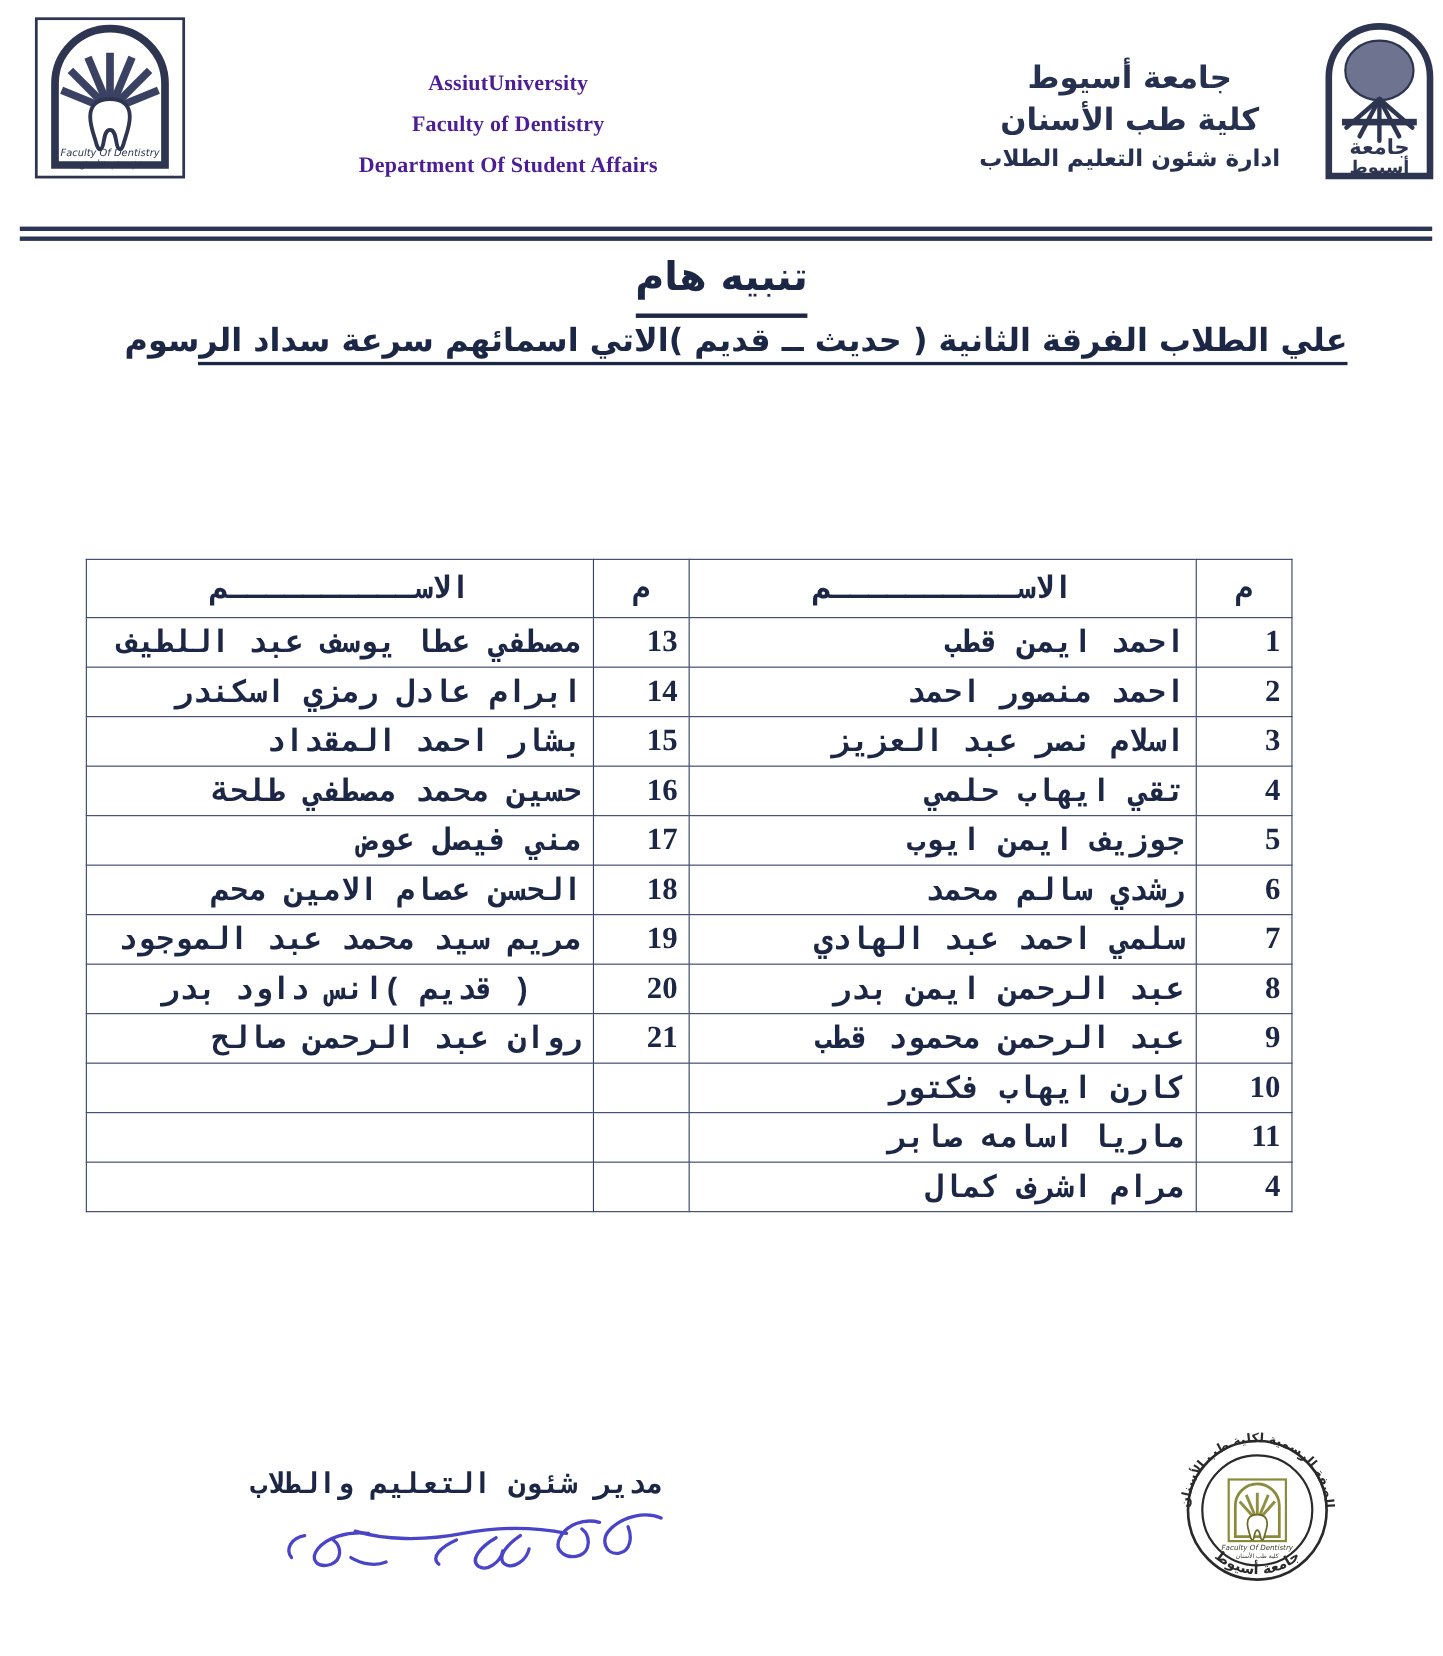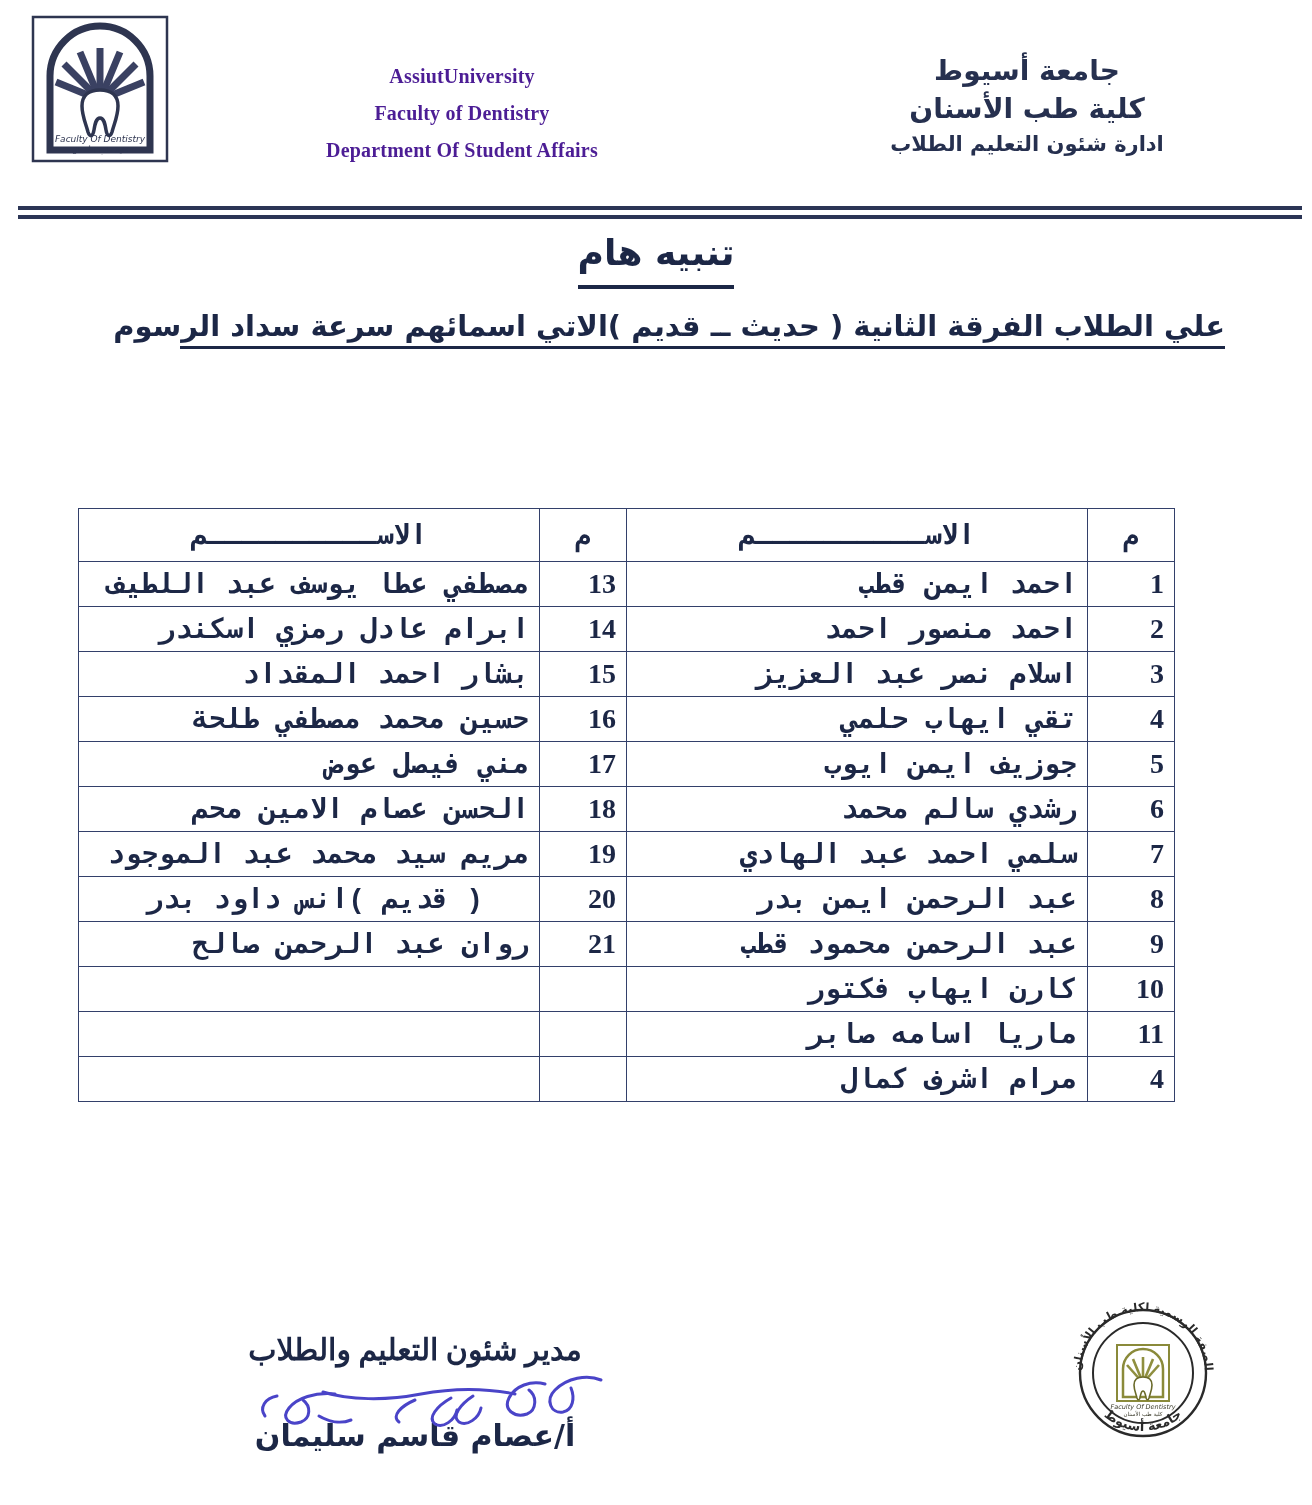--- a/index.html
+++ b/index.html
@@ -102,21 +102,21 @@
     color: #1c2746;
     direction: rtl;
   }
   .notice-title span {
     border-bottom: 4px solid #1c2746;
     padding-bottom: 12px;
   }
 
   .notice-body {
     position: absolute;
-    top: 307px;
+    top: 290px;
     left: 180px;
     width: 1045px;
     direction: rtl;
     text-align: left;
     font-size: 29px;
     font-weight: bold;
     line-height: 38px;
     color: #1c2746;
   }
   .notice-body .nline {
@@ -187,25 +187,25 @@
   
   .footer-block {
     position: absolute;
     left: 175px;
     top: 1330px;
     width: 480px;
     text-align: center;
     direction: rtl;
   }
   .footer-title {
-    font-size: 30px;
+    font-size: 26px;
     font-weight: bold;
     color: #1c2746;
     line-height: 40px;
-    font-family: Liberation Serif, serif;
+    font-family: Liberation Mono, monospace;
   }
   .footer-name {
     font-size: 30px;
     font-weight: bold;
     color: #1c2746;
     line-height: 40px;
     margin-top: 46px;
     font-family: "DejaVu Sans", sans-serif;
   }
   .signature {
@@ -254,20 +254,36 @@
     <div>Faculty of Dentistry</div>
     <div>Department Of Student Affairs</div>
   </div>
 
   <div class="header-ar">
     <div class="l1">جامعة أسيوط</div>
     <div class="l2">كلية طب الأسنان</div>
     <div class="l3">ادارة شئون التعليم  الطلاب</div>
   </div>
 
+  <div class="logo-right">
+    <svg viewBox="0 0 112 152" width="112" height="152" aria-hidden="true">
+      <path d="M10 148 L10 58 A46 46 0 0 1 102 58 L102 148 Z" fill="#ffffff" stroke="#2e3550" stroke-width="6"></path>
+      <ellipse cx="56" cy="52" rx="31" ry="27" fill="#6e7490" stroke="#2e3550" stroke-width="2"></ellipse>
+      <g stroke="#2e3550" stroke-width="4" stroke-linecap="round">
+        <line x1="56" y1="78" x2="56" y2="116"></line>
+        <line x1="56" y1="78" x2="38" y2="112"></line>
+        <line x1="56" y1="78" x2="74" y2="112"></line>
+        <line x1="56" y1="78" x2="26" y2="104"></line>
+        <line x1="56" y1="78" x2="86" y2="104"></line>
+      </g>
+      <rect x="22" y="96" width="68" height="6" fill="#2e3550"></rect>
+      <text x="56" y="128" font-family="DejaVu Sans, sans-serif" font-size="19" font-weight="bold" fill="#2e3550" text-anchor="middle">جامعة</text>
+      <text x="56" y="145" font-family="DejaVu Sans, sans-serif" font-size="16" font-weight="bold" fill="#2e3550" text-anchor="middle">أسيوط</text>
+    </svg>
+  </div>
 </div>
 
 <div class="rule"></div>
 
 <div class="notice-title">
   <span>تنبيه هام</span>
 </div>
 
 <div class="notice-body">
   <span class="nline">علي الطلاب الفرقة الثانية ( حديث ــ قديم )الاتي اسمائهم سرعة سداد الرسوم</span>
@@ -355,21 +371,20 @@
           <td class="col-name">مرام اشرف كمال</td>
           <td class="col-num"></td>
           <td class="col-name"></td>
         </tr>
       </tbody>
   </table>
 </div>
 
 <div class="footer-block">
   <div class="footer-title">مدير شئون التعليم والطلاب</div>
-  <div class="footer-name">أ/عصام قاسم سليمان</div>
 
   <svg class="signature" viewBox="0 0 400 70" aria-hidden="true">
     <g fill="none" stroke="#4a44c8" stroke-width="3" stroke-linecap="round">
       <path d="M386 16 C372 10 352 14 340 26 C330 36 336 50 348 48 C358 46 360 34 356 24"></path>
       <path d="M330 20 C316 16 300 22 294 34 C288 46 300 54 312 50 C322 46 322 32 314 26"></path>
       <path d="M300 30 C270 24 238 24 206 30 C170 37 134 36 108 28"></path>
       <path d="M258 32 C246 40 236 52 244 58 C252 63 264 54 266 44"></path>
       <path d="M236 34 C222 42 212 54 220 60 C228 65 240 56 242 46"></path>
       <path d="M200 36 C186 42 176 52 184 58"></path>
       <path d="M120 30 C100 28 82 34 74 44 C66 54 74 62 86 58 C96 54 96 42 88 36"></path>

